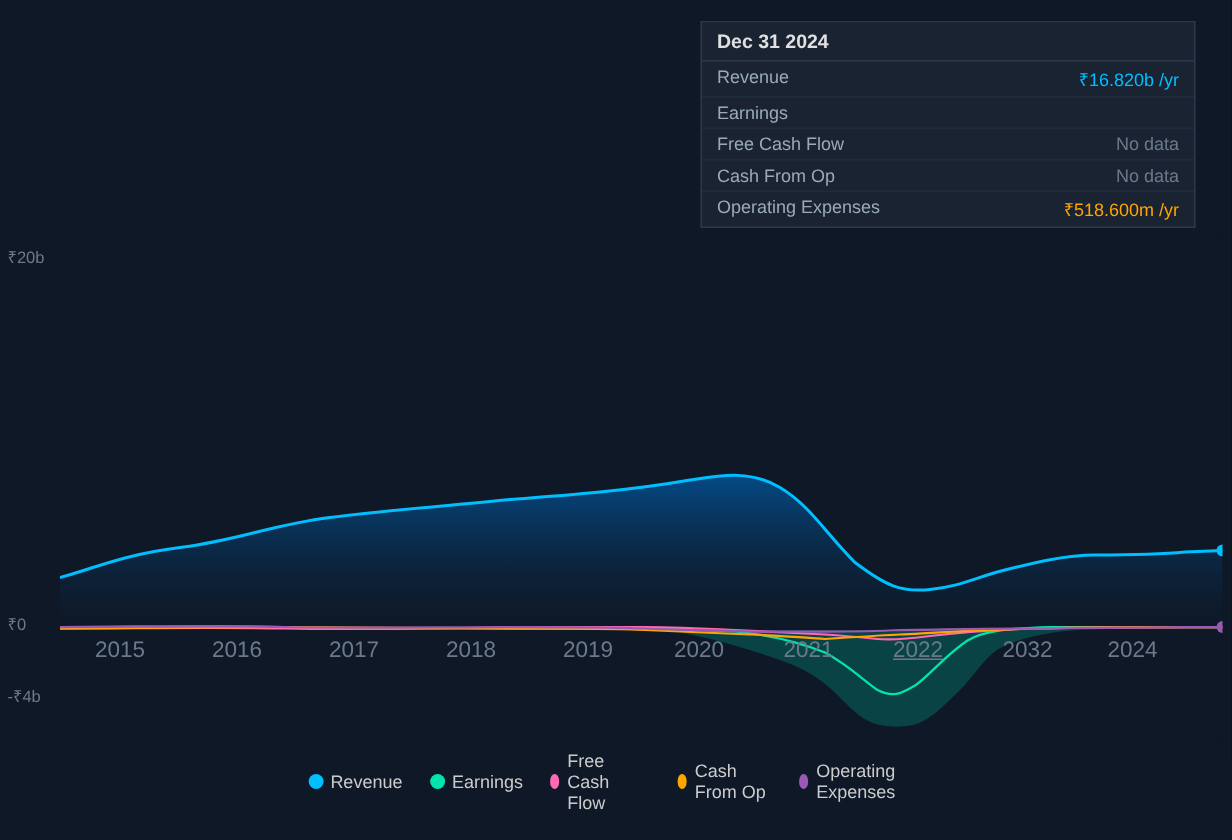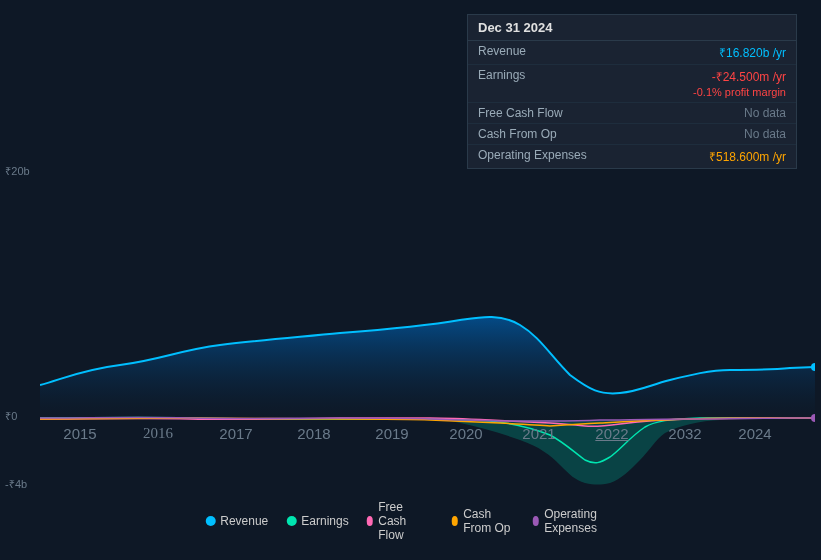--- a/index.html
+++ b/index.html
@@ -118,42 +118,38 @@
 <div class="chart-container">
 
   <div class="tooltip-box">
     <div class="tooltip-header">Dec 31 2024</div>
     <div class="tooltip-row">
       <span class="tooltip-label">Revenue</span>
       <span class="tooltip-value cyan">₹16.820b /yr</span>
     </div>
     <div class="tooltip-row">
       <span class="tooltip-label">Earnings</span>
-      <div style="text-align:right;">
-        <span class="tooltip-value red">-₹24.500m /yr</span><br>
-        <span class="tooltip-sub">-0.1% profit margin</span>
-      </div>
     </div>
     <div class="tooltip-row">
       <span class="tooltip-label">Free Cash Flow</span>
       <span class="tooltip-value no-data">No data</span>
     </div>
     <div class="tooltip-row">
       <span class="tooltip-label">Cash From Op</span>
       <span class="tooltip-value no-data">No data</span>
     </div>
     <div class="tooltip-row">
       <span class="tooltip-label">Operating Expenses</span>
       <span class="tooltip-value orange">₹518.600m /yr</span>
     </div>
   </div>
 
   <div class="y-label" style="top:163px;">₹20b</div>
   <div class="y-label" style="top:408px;">₹0</div>
-  <div class="y-label" style="top:476px;">-₹4b</div>
+  <div class="y-label" style="top:456px;">-₹4b</div>
 
   <div class="h-line" style="top:175px;"></div>
   <div class="h-line" style="top:420px;"></div>
   <div class="h-line" style="top:468px;"></div>
 
   <svg class="chart-svg" viewBox="0 0 775 340" preserveAspectRatio="none">
     <defs>
 
       <linearGradient id="revGrad" x1="0" y1="0" x2="0" y2="1">
         <stop offset="0%" stop-color="#0060b0" stop-opacity="0.7"></stop>
@@ -271,21 +267,21 @@
       L 775,263
     " fill="none" stroke="#9b59b6" stroke-width="1.5"></path>
 
     <circle cx="775" cy="212" r="4" fill="#00bfff"></circle>
     <circle cx="775" cy="263" r="4" fill="#9b59b6"></circle>
 
   </svg>
 
   <div style="position:absolute; bottom:58px; left:0; width:821px;">
     <span class="x-label" style="left:80px;">2015</span>
-    <span class="x-label" style="left:158px;font-family:Liberation Serif, serif;">2016</span>
+    <span class="x-label" style="left:158px;">2016</span>
     <span class="x-label" style="left:236px;">2017</span>
     <span class="x-label" style="left:314px;">2018</span>
     <span class="x-label" style="left:392px;">2019</span>
     <span class="x-label" style="left:466px;">2020</span>
     <span class="x-label" style="left:539px;">2021</span>
     <span class="x-label" style="left:612px;text-decoration:underline;">2022</span>
     <span class="x-label" style="left:685px;">2032</span>
     <span class="x-label" style="left:755px;">2024</span>
   </div>
 

